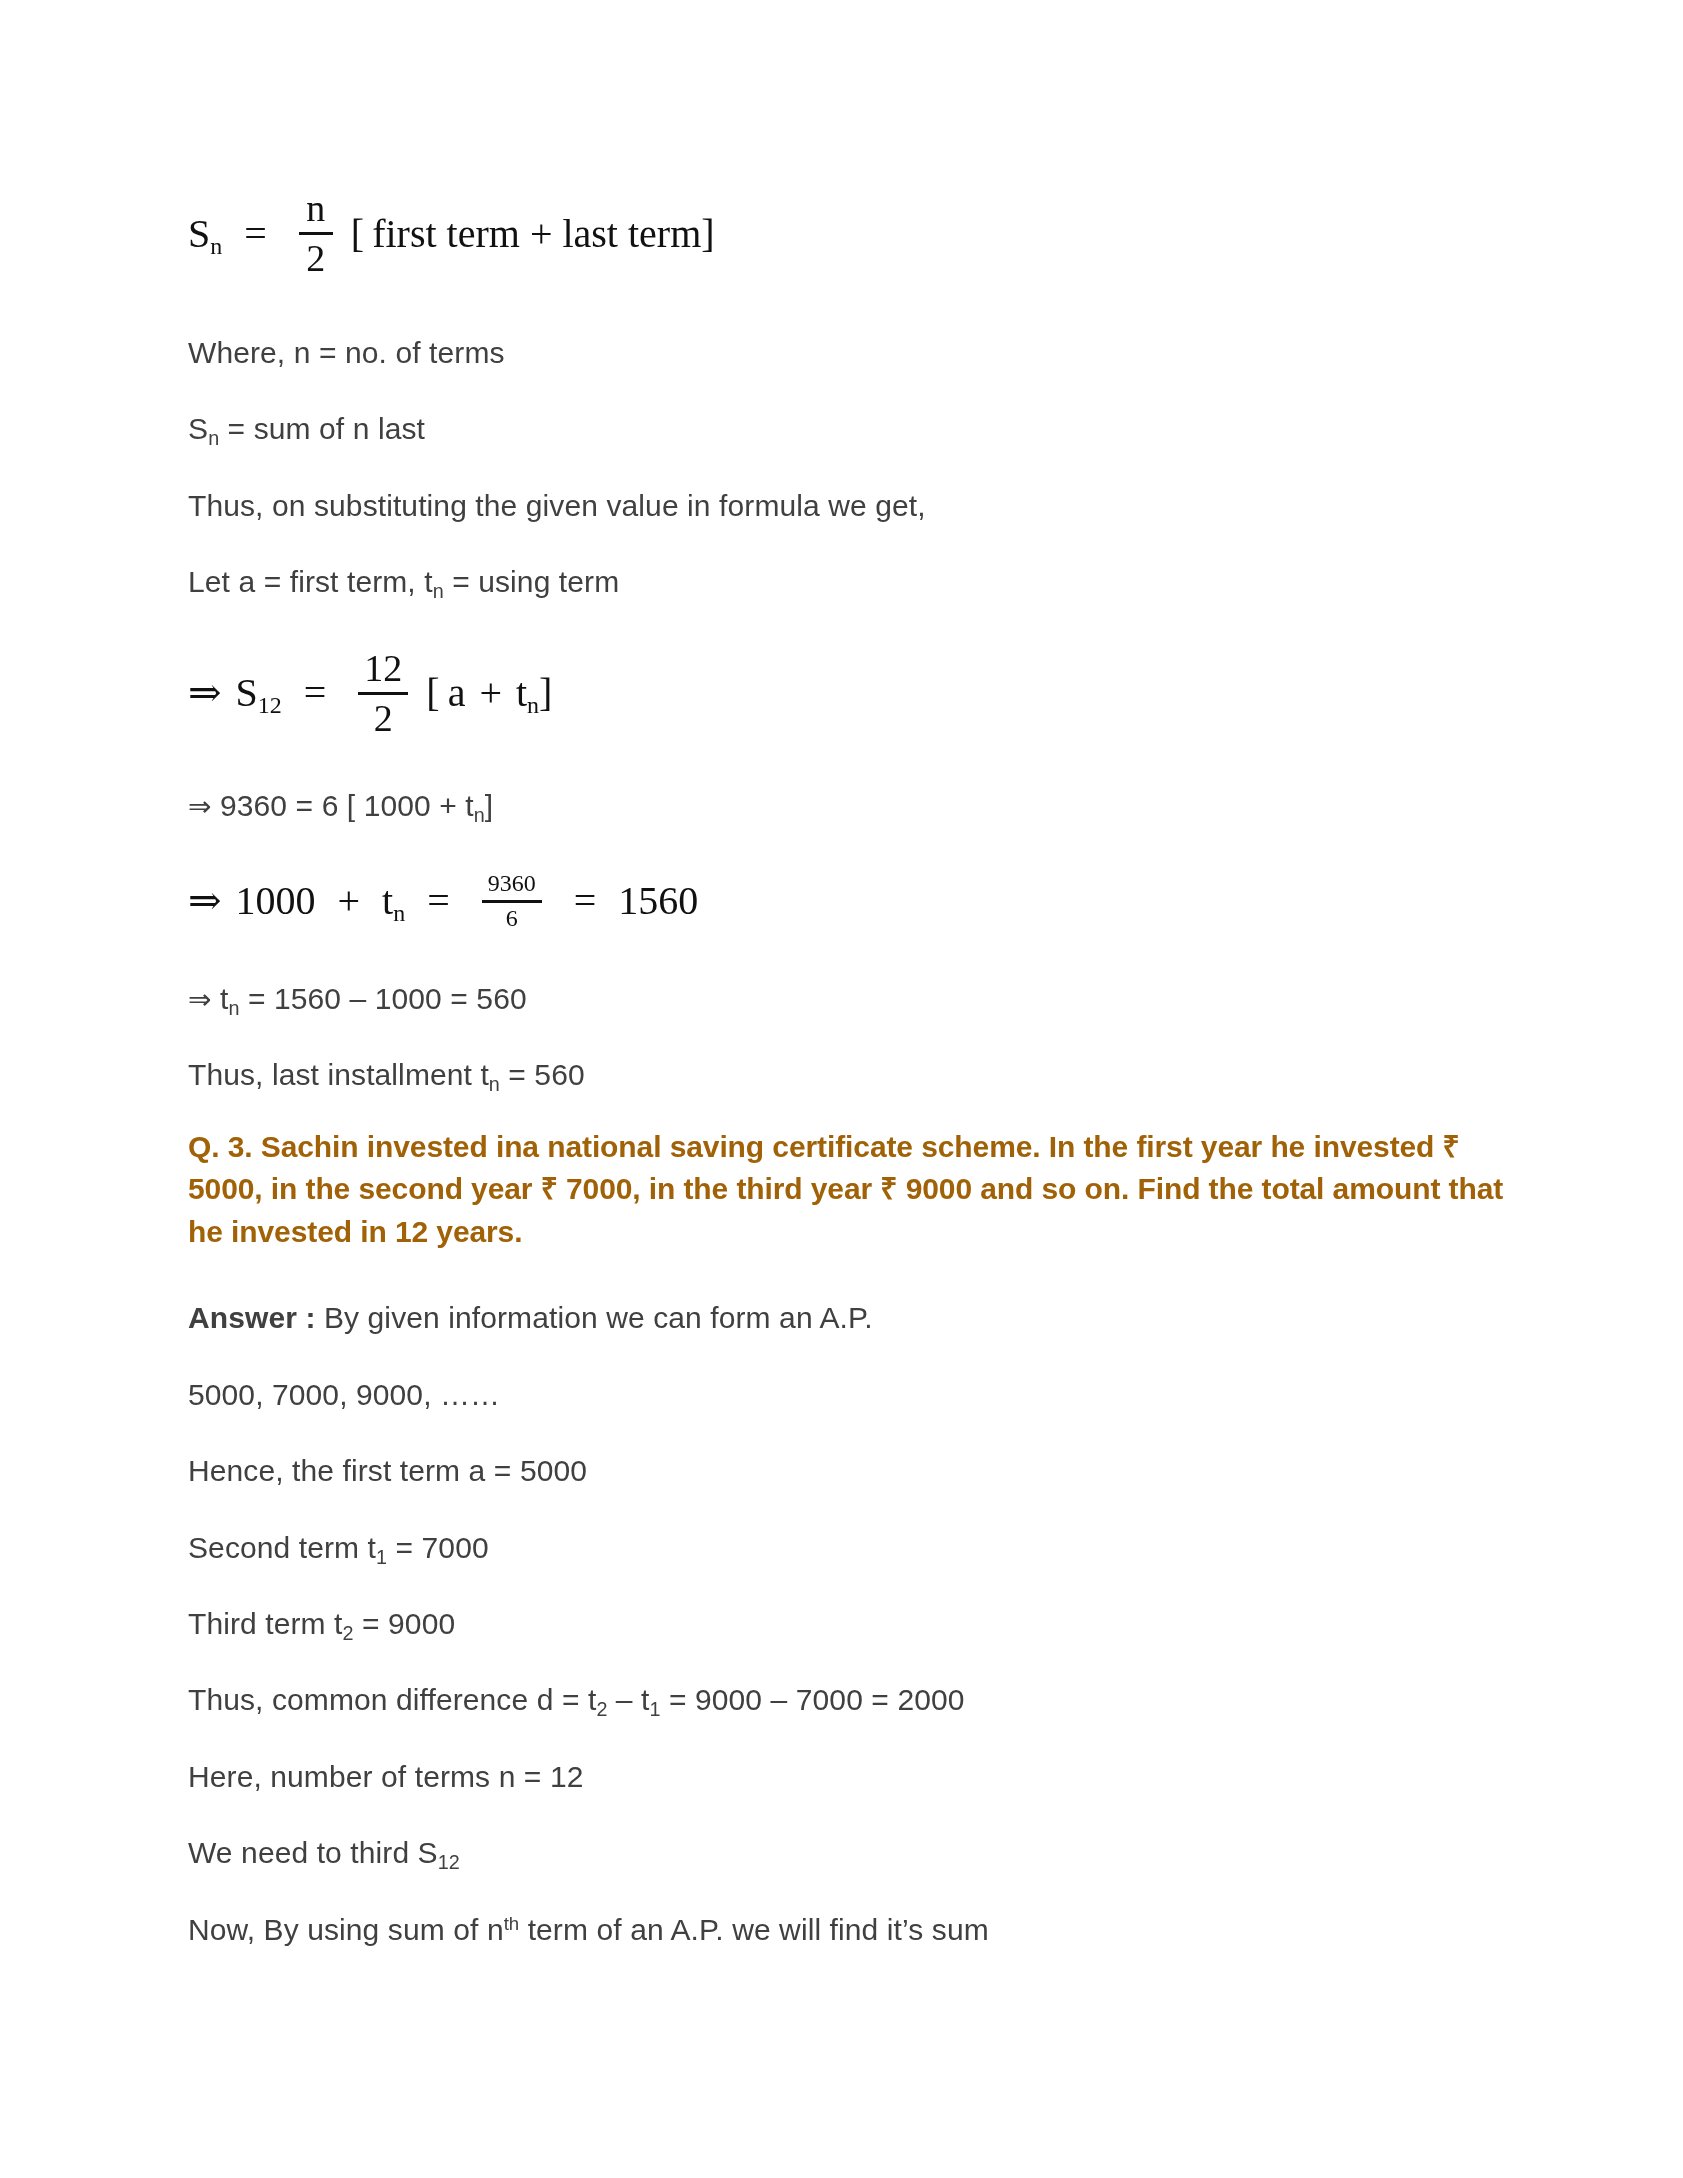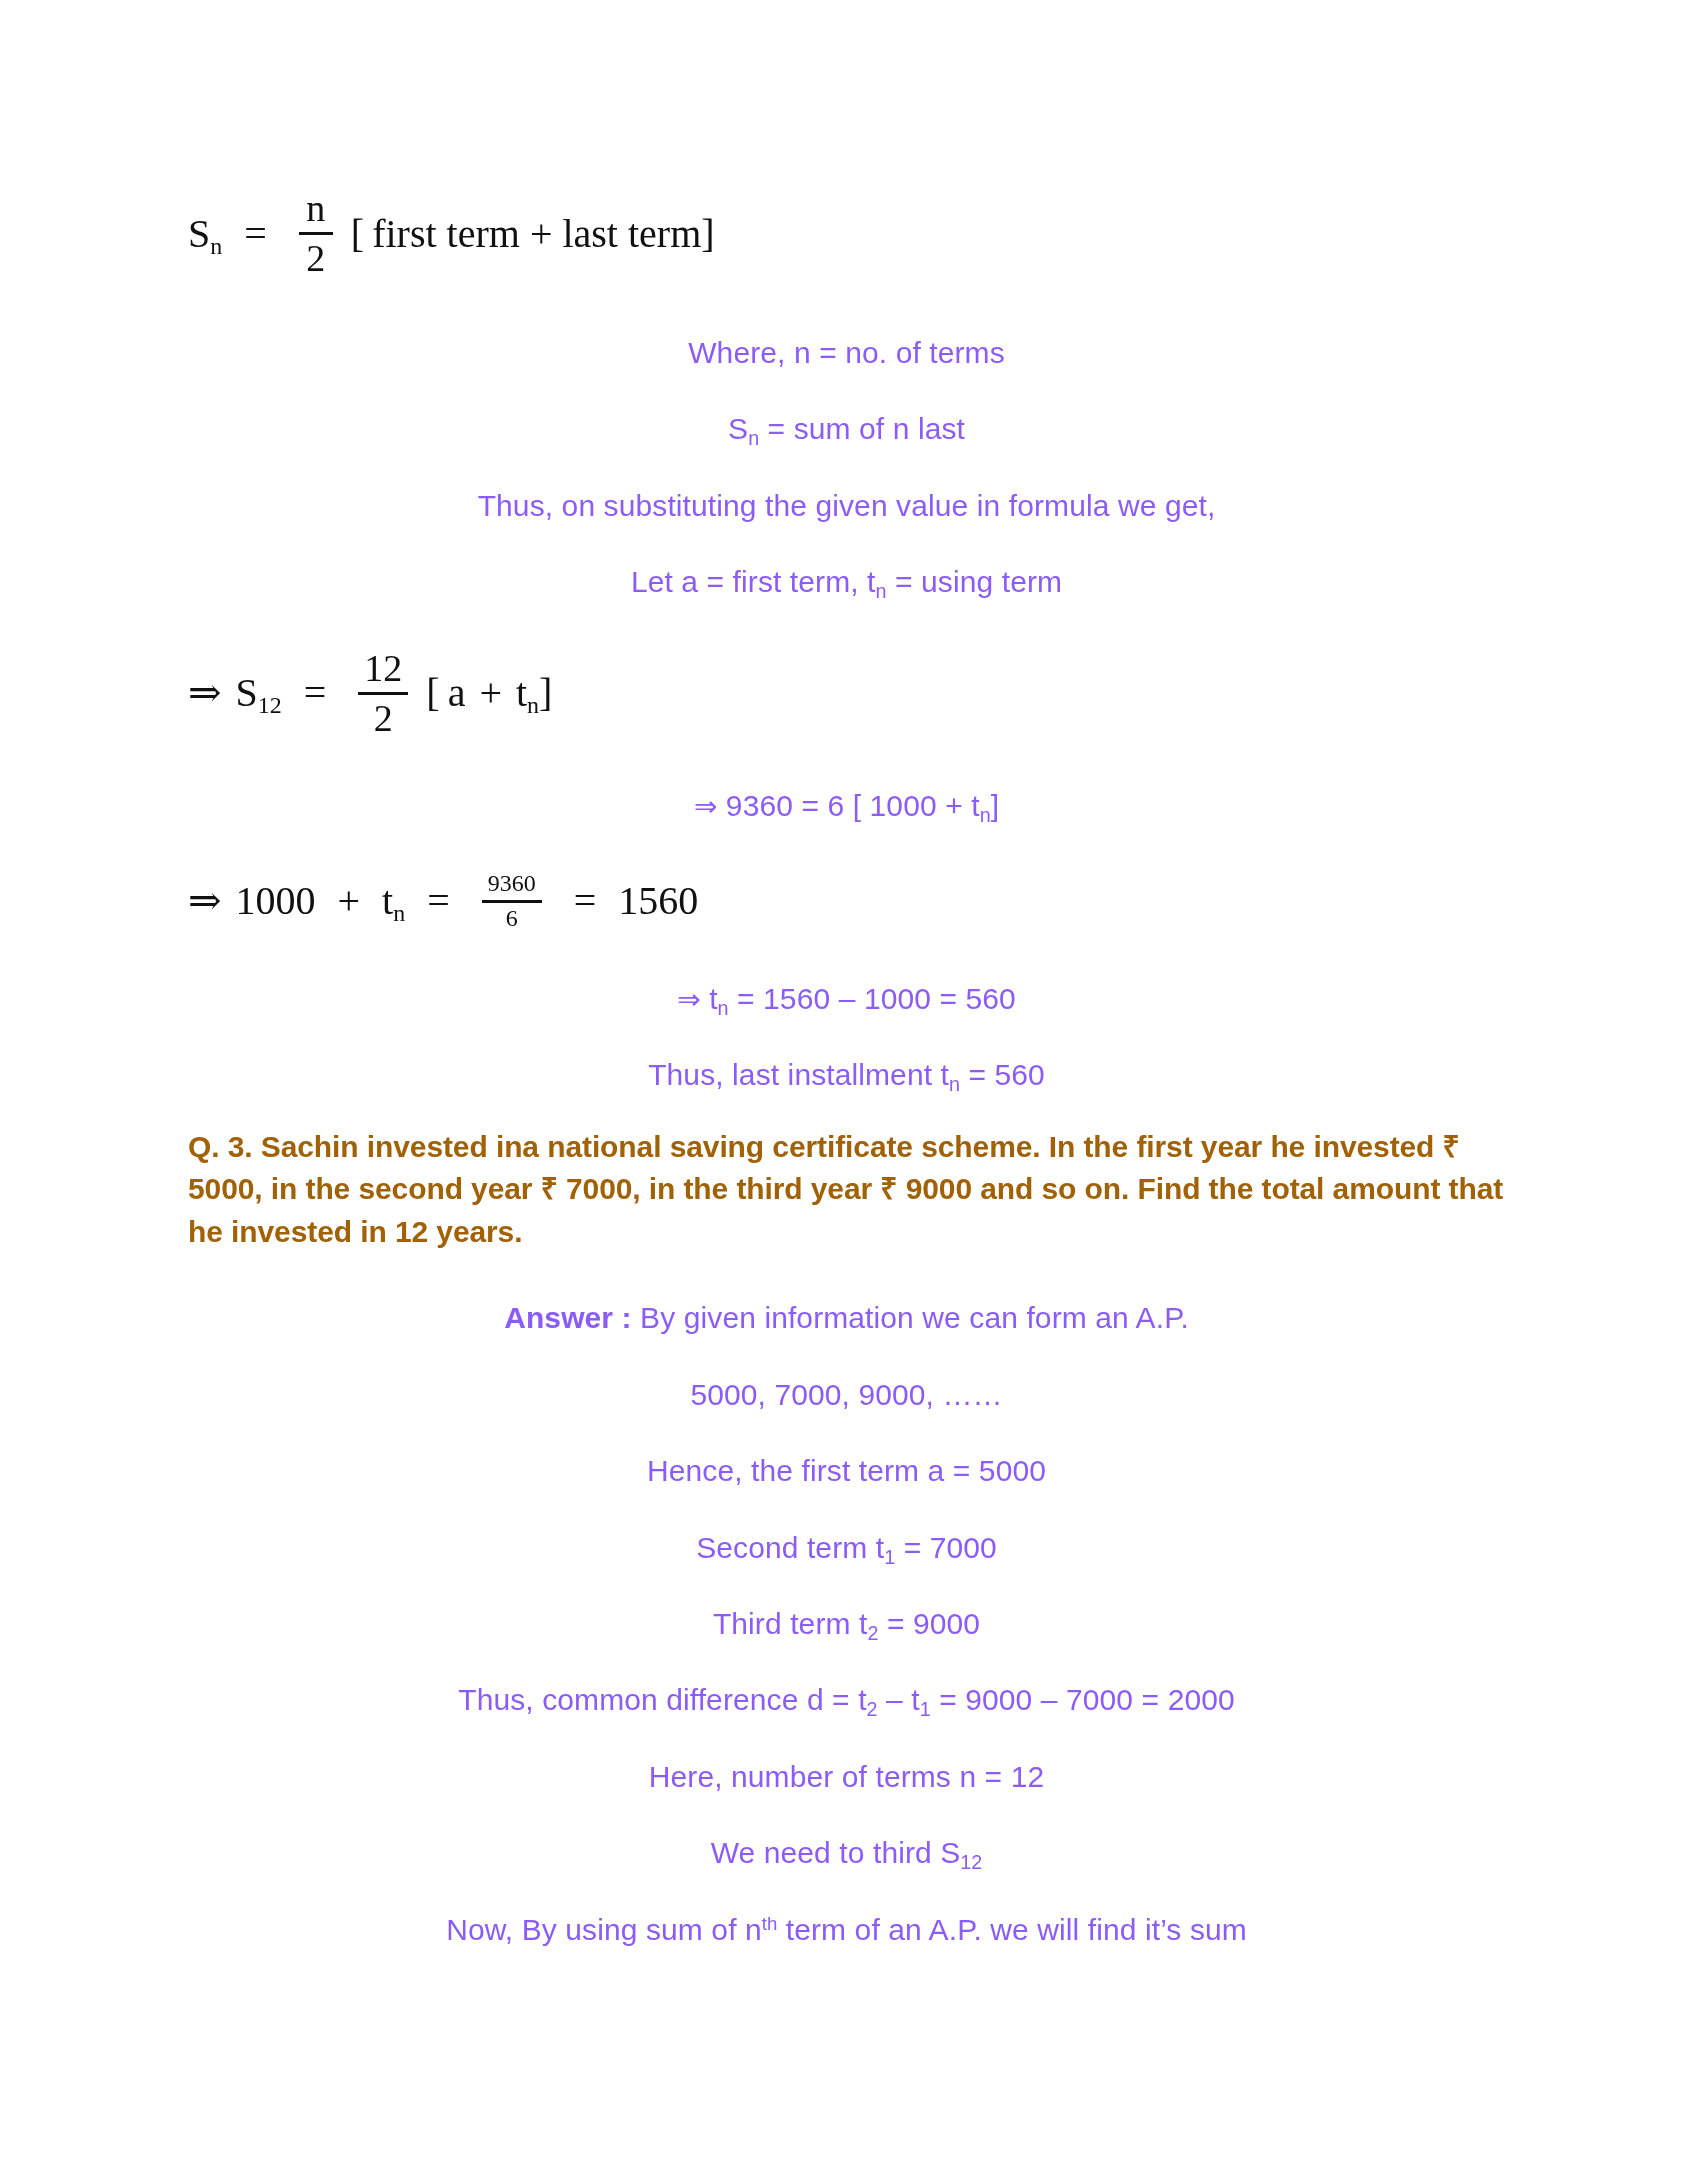--- a/index.html
+++ b/index.html
@@ -24,24 +24,23 @@
   }
   .content {
     width: 1317px;
   }
 
   
   .line {
     font-size: 30px;
     line-height: 1.28;
     letter-spacing: 0.1px;
-    color: #8b5cf6;
+    color: #404040;
     margin: 0 0 38px 0;
     white-space: nowrap;
-    text-align: center;
   }
 
   sub, .sub {
     font-size: 0.66em;
     vertical-align: -0.28em;
     line-height: 0;
     letter-spacing: 0;
   }
   sup, .sup {
     font-size: 0.62em;

